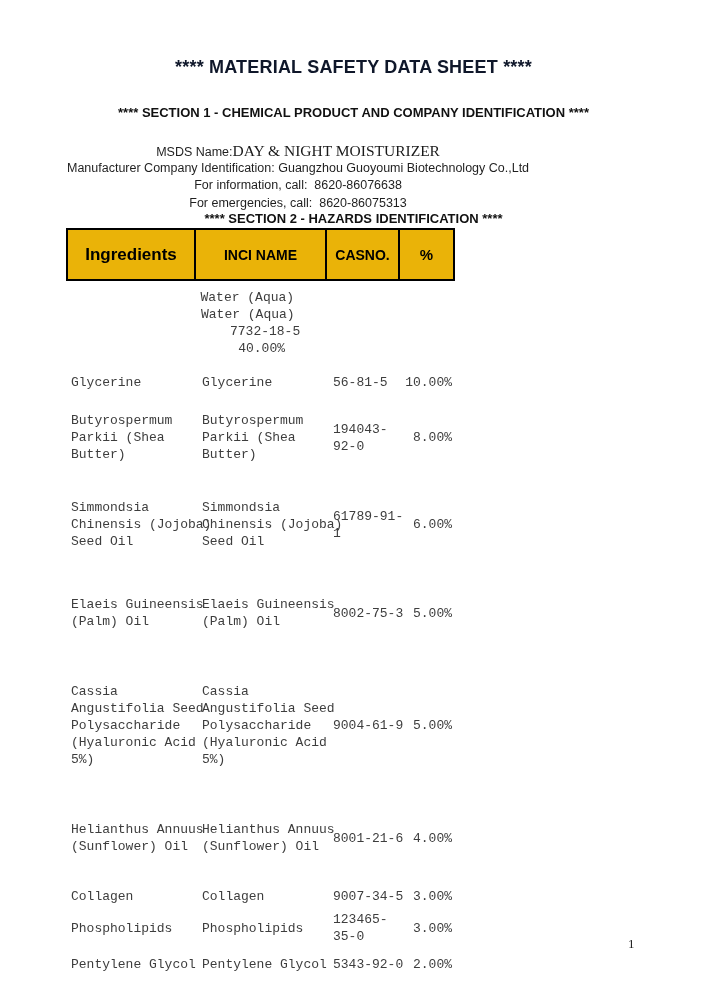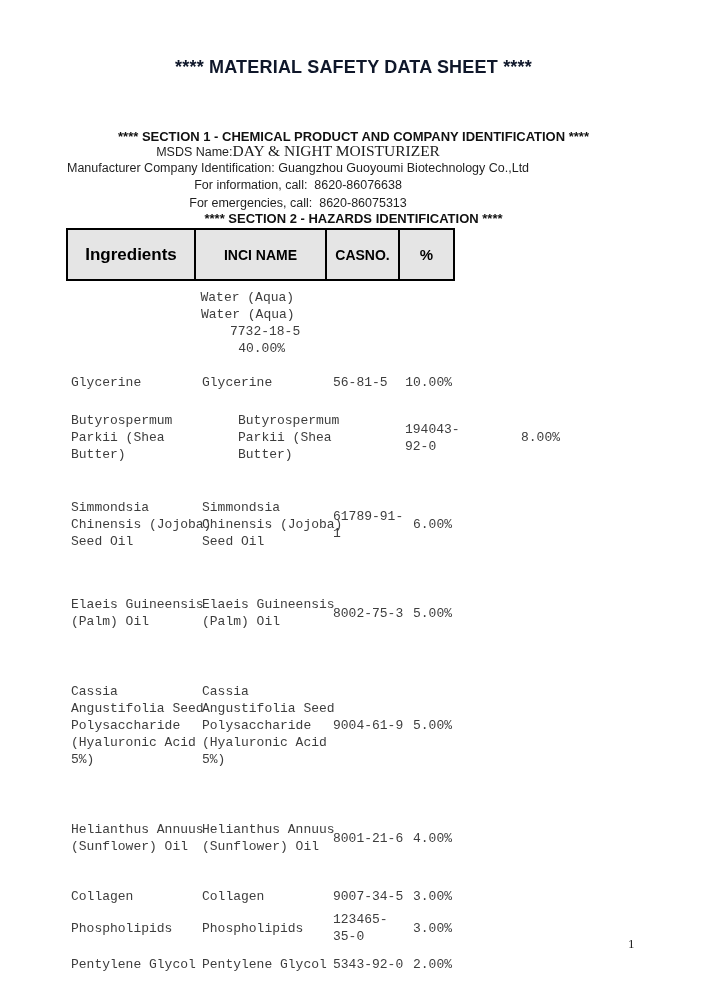--- a/index.html
+++ b/index.html
@@ -16,21 +16,21 @@
     position: absolute; top: 57px; left: 0; width: 707px;
     text-align: center;
     font-size: 18px; font-weight: bold; color: #0f172a;
     letter-spacing: 0.2px;
   }
   .sec-heading {
     position: absolute; left: 0; width: 707px;
     text-align: center;
     font-size: 13px; font-weight: bold; color: #111;
   }
-  .sec1 { top: 129px; }
+  .sec1 { top: 105px; }
   .sec2 { top: 211px; }
 
   .info {
     position: absolute; top: 142px; left: 67px;
     font-size: 12.5px; color: #1f1f1f;
     line-height: 17.5px;
   }
   .info-line { white-space: pre; height: 17.5px; text-align: center; }
   .msds-serif {
     font-family: "Liberation Serif", serif;
@@ -63,21 +63,21 @@
     font-size: 13px; line-height: 17px; color: #3d3d3d;
   }
   .td { white-space: pre; box-sizing: border-box; flex: none; overflow: visible; }
   .c-ing  { width: 130px; padding-left: 5px; }
   .c-inci { width: 131px; padding-left: 6px; }
   .c-cas  { width: 73px;  padding-left: 6px; }
   .c-pct  { width: 55px;  text-align: right; padding-right: 3px; }
 
   .r1  { padding: 8px 0 9px 0; flex-direction: column; }
   .r2  { padding: 8px 0 8px 0; }
-  .r3  { padding: 13px 0 26px 0; gap: 36px; }
+  .r3  { padding: 13px 0 26px 0; }
   .r4  { padding: 10px 0 34px 0; }
   .r5  { padding: 12px 0 44px 0; }
   .r6  { padding: 9px 0 46px 0; }
   .r7  { padding: 7px 0 19px 0; }
   .r8  { padding: 14px 0 3px 0; }
   .r9  { padding: 3px 0 3px 0; }
   .r10 { padding: 8px 0 0 0; }
 
   .pageno {
     position: absolute; top: 936px; left: 628px;
@@ -98,21 +98,21 @@
     <div class="info-line"><span>MSDS Name:</span><span class="msds-serif">DAY &amp; NIGHT MOISTURIZER</span></div>
     <div class="info-line">Manufacturer Company Identification: Guangzhou Guoyoumi Biotechnology Co.,Ltd</div>
     <div class="info-line">For information, call:  8620-86076638</div>
     <div class="info-line">For emergencies, call:  8620-86075313</div>
   </div>
 
   <div class="sec-heading sec2">**** SECTION 2 - HAZARDS IDENTIFICATION ****</div>
 
   <div class="ingtable">
 
-    <div class="thead" style="background: #e5e5e5;">
+    <div class="thead" style="background: #eab308;">
       <div class="th th-ing">Ingredients</div>
       <div class="th th-inci">INCI NAME</div>
       <div class="th th-cas">CASNO.</div>
       <div class="th th-pct">%</div>
     </div>
 
     <div class="trow r1">
       <div class="td c-ing">Water (Aqua)</div>
       <div class="td c-inci">Water (Aqua)</div>
       <div class="td c-cas">7732-18-5</div>

